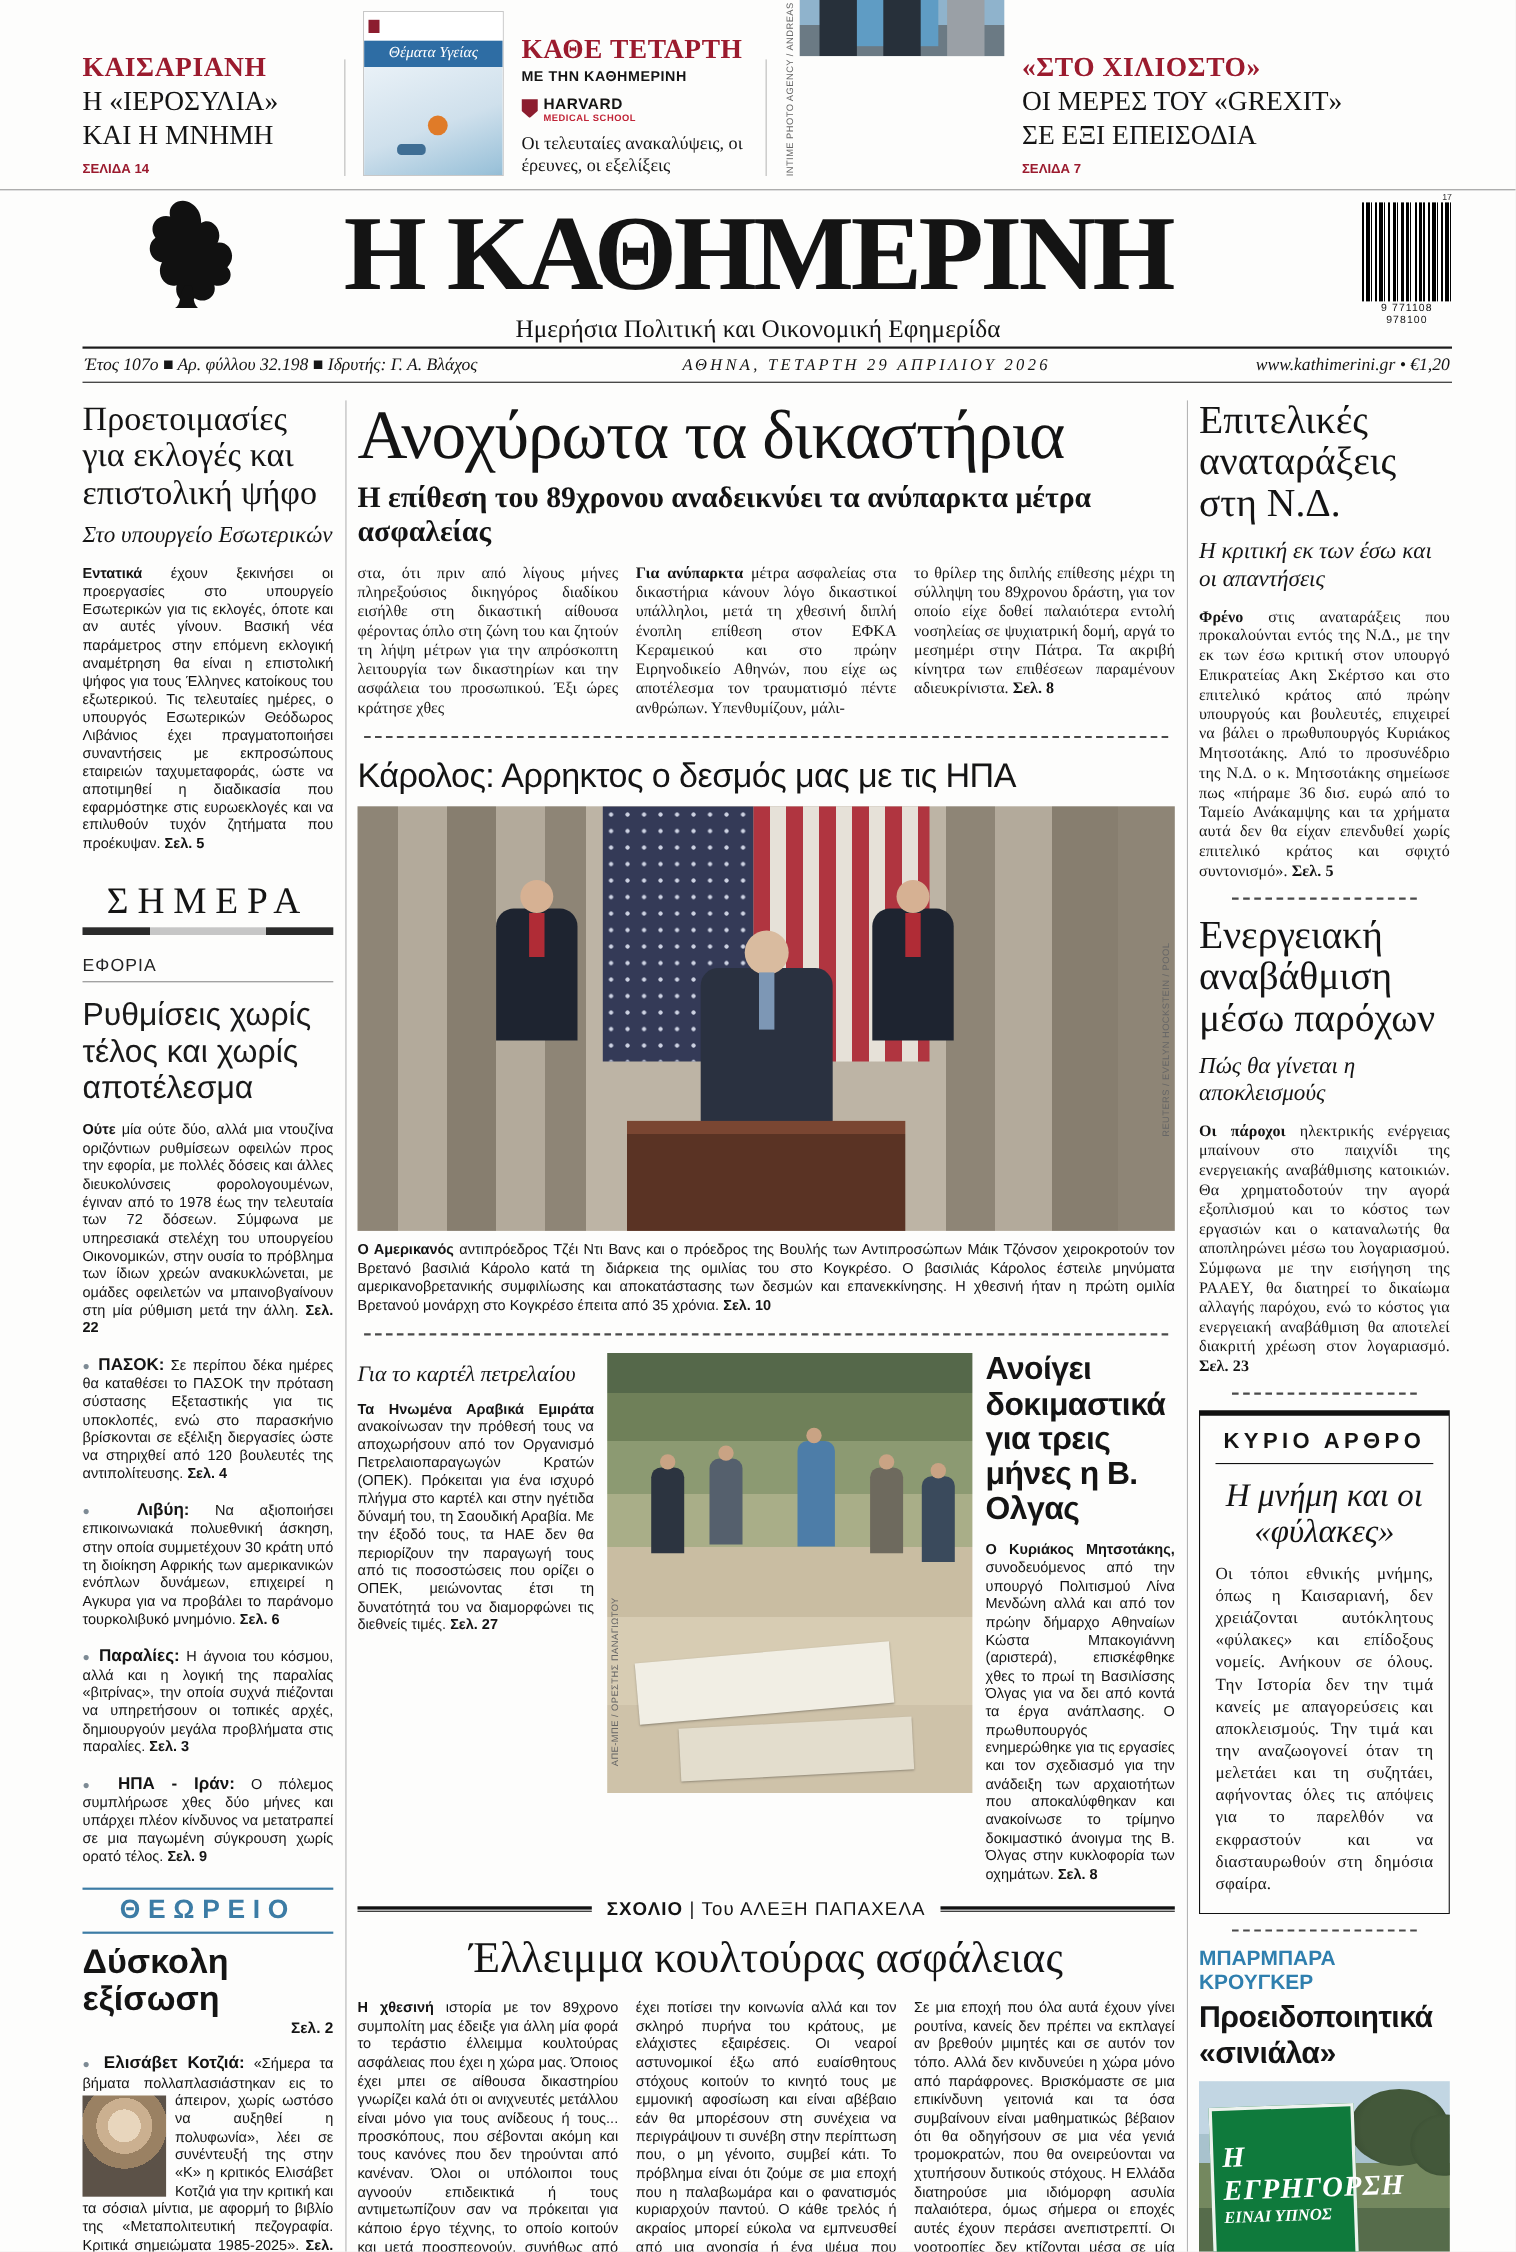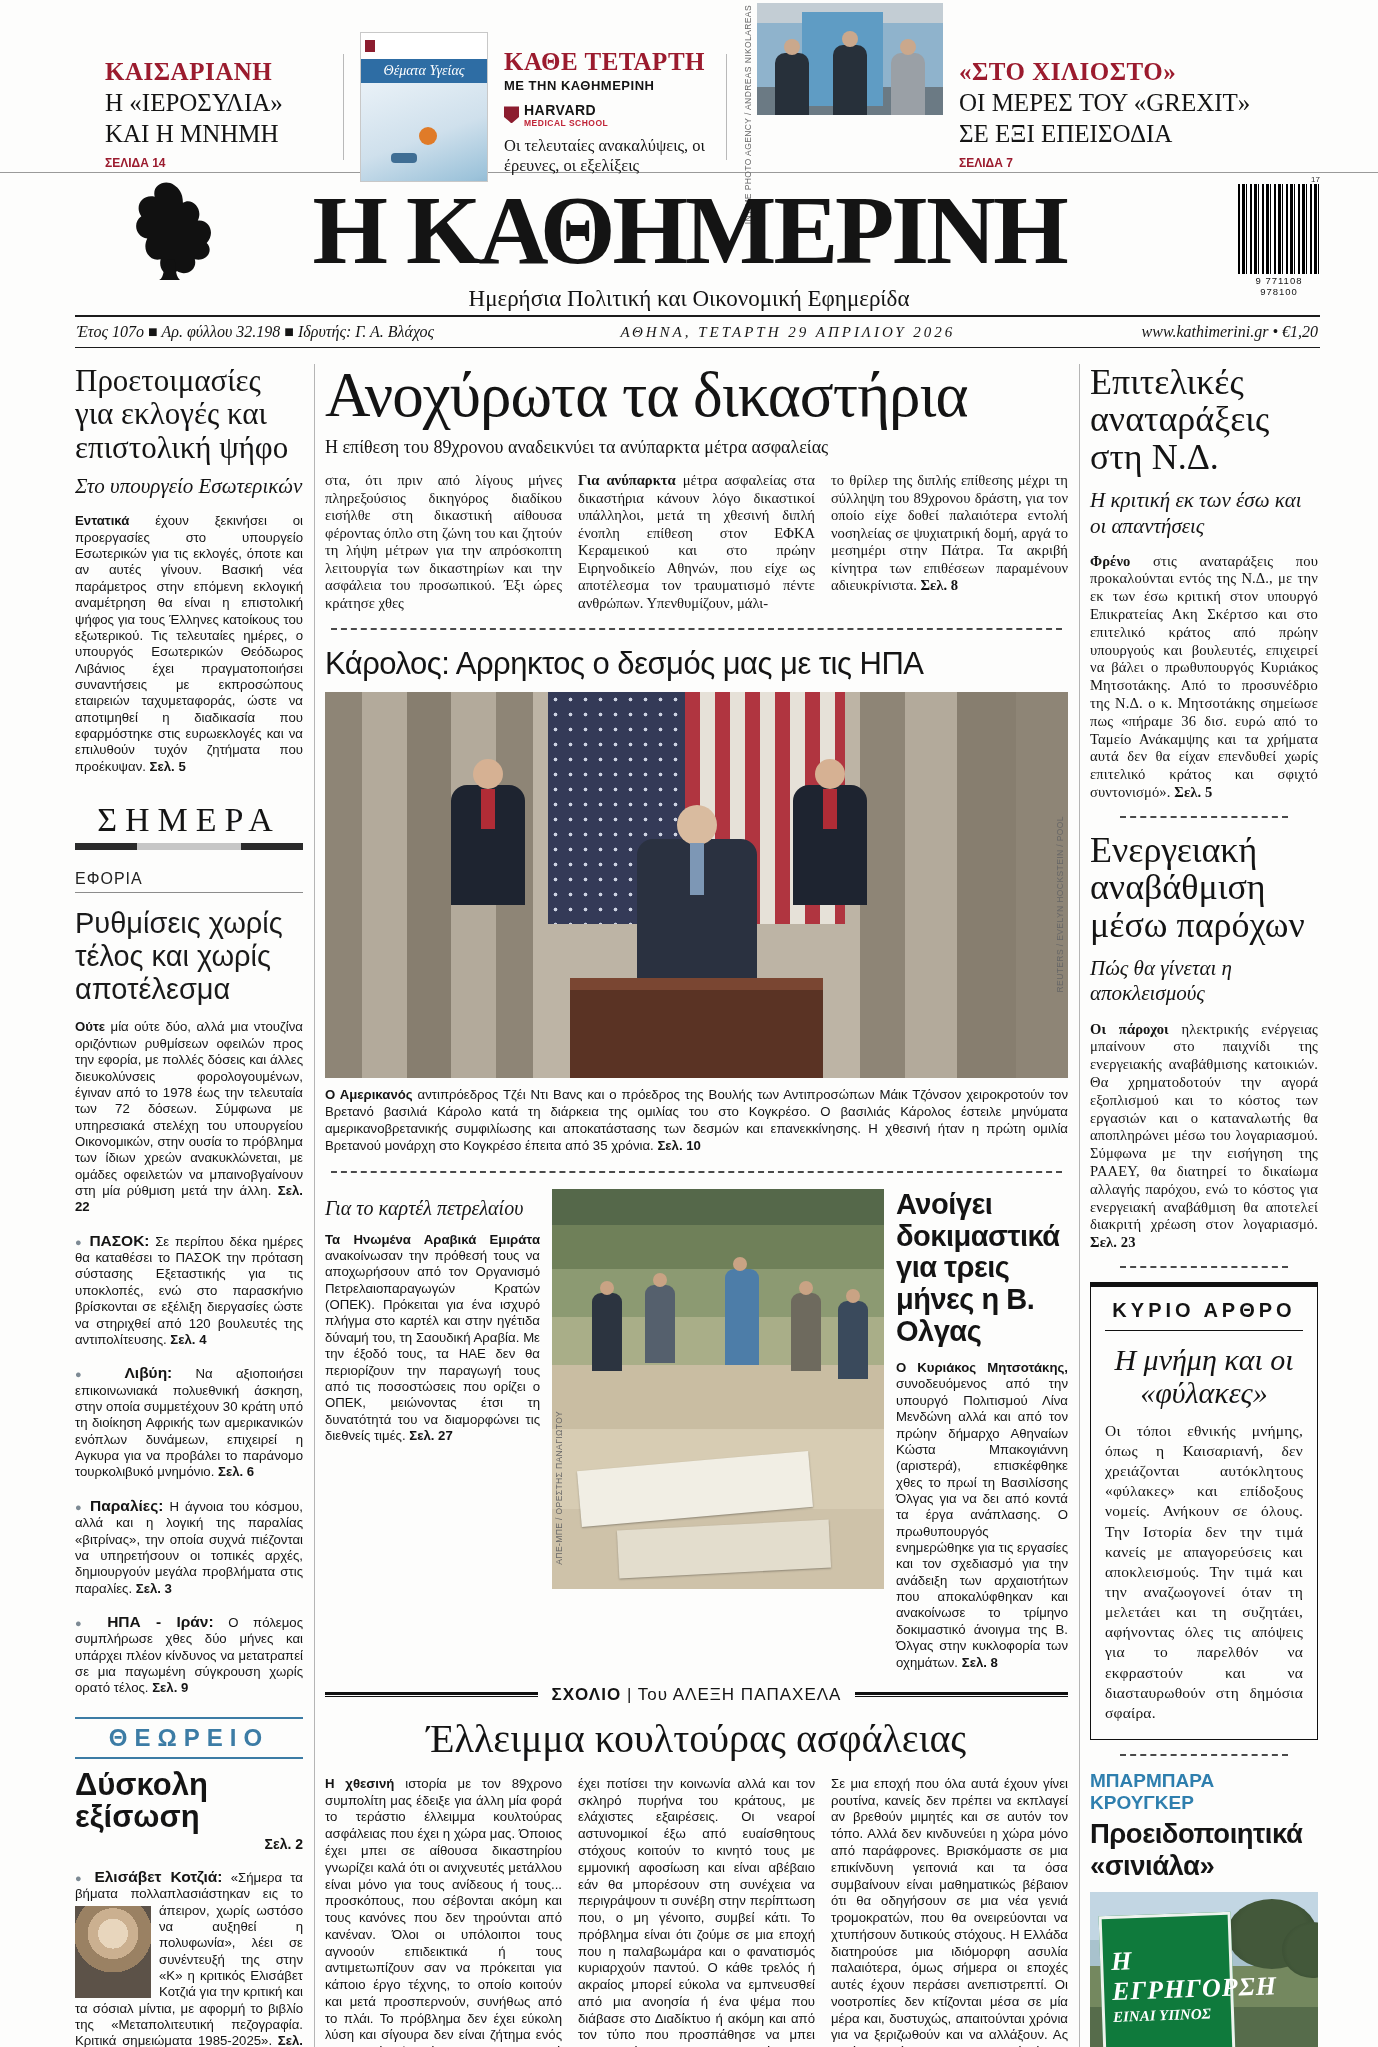--- a/index.html
+++ b/index.html
@@ -1,21 +1,21 @@
 <!DOCTYPE html>
 <html lang="el"><head>
 <meta charset="utf-8">
 <style>
   * { margin:0; padding:0; box-sizing:border-box; }
   body { background:#e8e8e8; }
   .page { width:1378px; height:2047px; margin:0 auto; background:#fdfdfc; color:#141414;
           font-family:"Liberation Sans","DejaVu Sans",sans-serif; position:relative; overflow:hidden; }
 
   
-  .top-strip { display:flex; align-items:center; gap:16px; padding:54px 60px 12px 105px; height:172px; }
+  .top-strip { display:flex; align-items:flex-end; gap:16px; padding:54px 60px 12px 75px; height:172px; }
   .vdiv { width:1px; background:#b9b9b9; align-self:stretch; }
   .promo { font-family:"Liberation Serif","DejaVu Serif",serif; }
   .promo-kicker { color:#9b1b2e; font-size:25px; font-weight:bold; letter-spacing:0.5px; }
   .promo-line { font-size:25px; line-height:1.12; margin-top:3px; }
   .promo-page { color:#9b1b2e; font-size:12px; font-weight:bold; font-family:"Liberation Sans",sans-serif; margin-top:8px; }
   .promo-left { width:222px; padding-top:14px; }
 
   .mag-cover { width:128px; height:150px; border:1px solid #c8c8c8; background:#fff; overflow:hidden; flex:none; }
   .mag-top { height:26px; background:#fff; display:flex; align-items:center; padding:2px 4px; gap:3px; }
   .mag-crest { width:10px; height:12px; background:#8c1d2f; }
@@ -84,21 +84,21 @@
   .bullet-title { font-weight:bold; font-size:15.5px; }
   .theoreio { text-align:center; margin-top:20px; border-top:2.5px solid #3c7ca5; border-bottom:2.5px solid #3c7ca5; padding:5px 0; }
   .theoreio-label { color:#3c7ca5; font-weight:bold; font-size:24px; letter-spacing:7px; }
   .theoreio-title { font-size:31px; font-weight:bold; margin-top:10px; line-height:1.05; }
   .theoreio-page { font-weight:bold; font-size:14px; text-align:right; margin-top:2px; }
   .portrait { width:76px; height:92px; float:left; margin:3px 8px 2px 0;
               background:radial-gradient(circle at 50% 30%,#e8d6bd 0 20%,#cbb090 20% 34%,#9a8163 34% 52%,#5c5248 52% 100%); }
 
   
   .lead-headline { font-family:"Liberation Serif",serif; font-size:63px; line-height:1; font-weight:normal; letter-spacing:-1px; }
-  .lead-deck { font-family:"Liberation Serif",serif; font-size:18px; margin-top:10px; font-weight:normal; }
+  .lead-deck { font-family:"Liberation Serif",serif; font-size:27px; margin-top:10px; font-weight:bold; }
   .lead-cols { display:grid; grid-template-columns:1fr 1fr 1fr; column-gap:16px; margin-top:14px;
                font-family:"Liberation Serif",serif; font-size:14.6px; line-height:1.2; }
   .dashed { border:none; border-top:2px dashed #4a4a4a; margin:16px 6px; }
   .charles-title { text-align:left; font-size:31px; font-weight:normal; letter-spacing:-0.5px; margin-top:2px; }
   .photo-charles { height:386px; margin-top:10px; position:relative; overflow:hidden;
      background:linear-gradient(90deg,#8e8576 0 5%,#b3aa9b 5% 11%,#877e6f 11% 17%,#b3aa9b 17% 23%,#8e8576 23% 28%,#bdb4a5 28% 72%,#8e8576 72% 78%,#b3aa9b 78% 85%,#877e6f 85% 93%,#8e8576 93% 100%); }
   .flag { position:absolute; left:30%; top:0; width:40%; height:60%; display:flex; }
   .flag-canton { width:46%; height:100%; background-color:#343a57;
      background-image:radial-gradient(#cdd2e2 1.6px, transparent 2.2px); background-size:15px 15px; }
   .flag-stripes { width:54%; height:100%; background:repeating-linear-gradient(90deg,#b03540 0 15px,#e6e1d8 15px 30px); }

